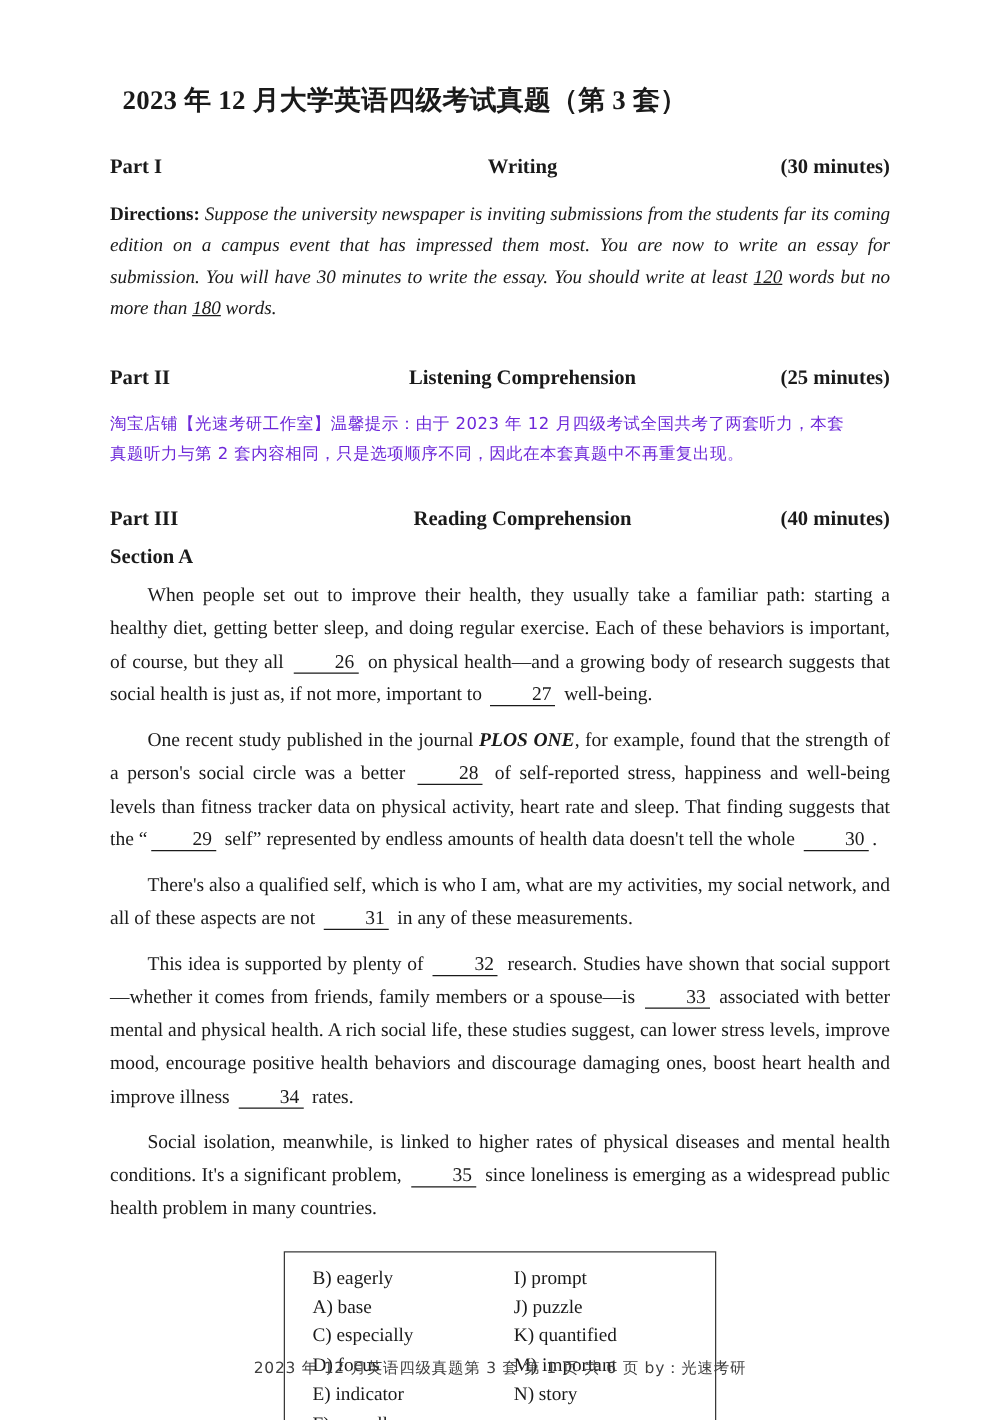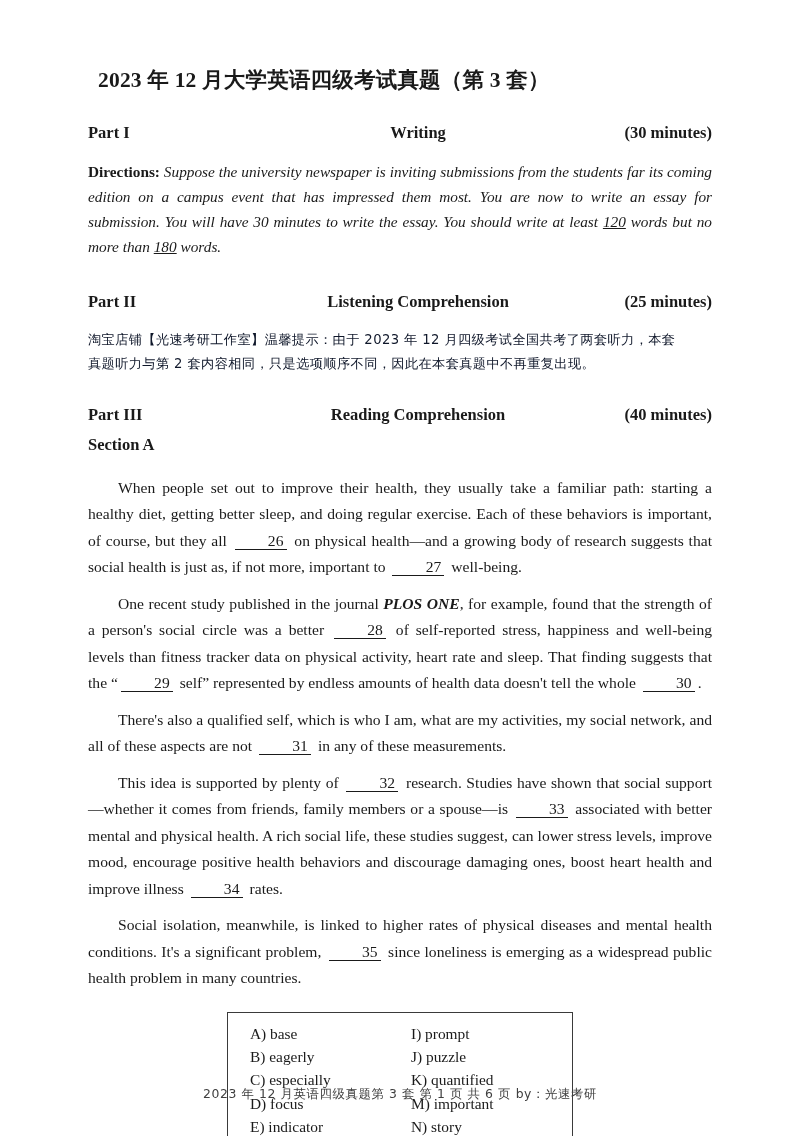--- a/index.html
+++ b/index.html
@@ -81,42 +81,42 @@
   }
   .u-num { text-decoration: underline; }
 
   
   .cn-note {
     margin-top: 16px;
     font-size: 13.2px;
     line-height: 1.85;
     font-family: "DejaVu Sans", "Liberation Sans", sans-serif;
     text-align: justify;
-    color: #0f172a;
+    color: #6d28d9;
     letter-spacing: 0.4px;
   }
 
   
   .section-head {
     font-weight: bold;
     font-size: 16.5px;
     margin-top: 10px;
   }
 
   
   .para {
     font-size: 15.6px;
     line-height: 1.70;
     text-align: justify;
     text-justify: inter-word;
     text-indent: 30px;
     margin: 0;
     margin-top: 10px;
   }
-  .para.first { margin-top: 20px; }
+  .para.first { margin-top: 9px; }
 
   .blank {
     display: inline-block;
     min-width: 52px;
     text-align: center;
     border-bottom: 1.2px solid #1a1a1a;
     line-height: 1.05;
     margin: 0 3px;
   }
   .ital { font-style: italic; font-weight: bold; }
@@ -199,22 +199,22 @@
 
   <p class="para"><span>There's also a qualified self, which is who I am, what are my activities, my social network, and all of these aspects are not </span><span class="blank">31</span><span> in any of these measurements.</span></p>
 
   <p class="para"><span>This idea is supported by plenty of </span><span class="blank">32</span><span> research. Studies have shown that social support—whether it comes from friends, family members or a spouse—is </span><span class="blank">33</span><span> associated with better mental and physical health. A rich social life, these studies suggest, can lower stress levels, improve mood, encourage positive health behaviors and discourage damaging ones, boost heart health and improve illness </span><span class="blank">34</span><span> rates.</span></p>
 
   <p class="para"><span>Social isolation, meanwhile, is linked to higher rates of physical diseases and mental health conditions. It's a significant problem, </span><span class="blank">35</span><span> since loneliness is emerging as a widespread public health problem in many countries.</span></p>
 
   <div class="wordbank-wrap">
     <div class="wordbank">
       <div class="wb-col">
+        <div class="wb-item">B) eagerly</div>
         <div class="wb-item">A) base</div>
-        <div class="wb-item">B) eagerly</div>
         <div class="wb-item">C) especially</div>
         <div class="wb-item">D) focus</div>
         <div class="wb-item">E) indicator</div>
         <div class="wb-item">F) overall</div>
 
       </div>
       <div class="wb-col">
         <div class="wb-item">I) prompt</div>
         <div class="wb-item">J) puzzle</div>
         <div class="wb-item">K) quantified</div>

